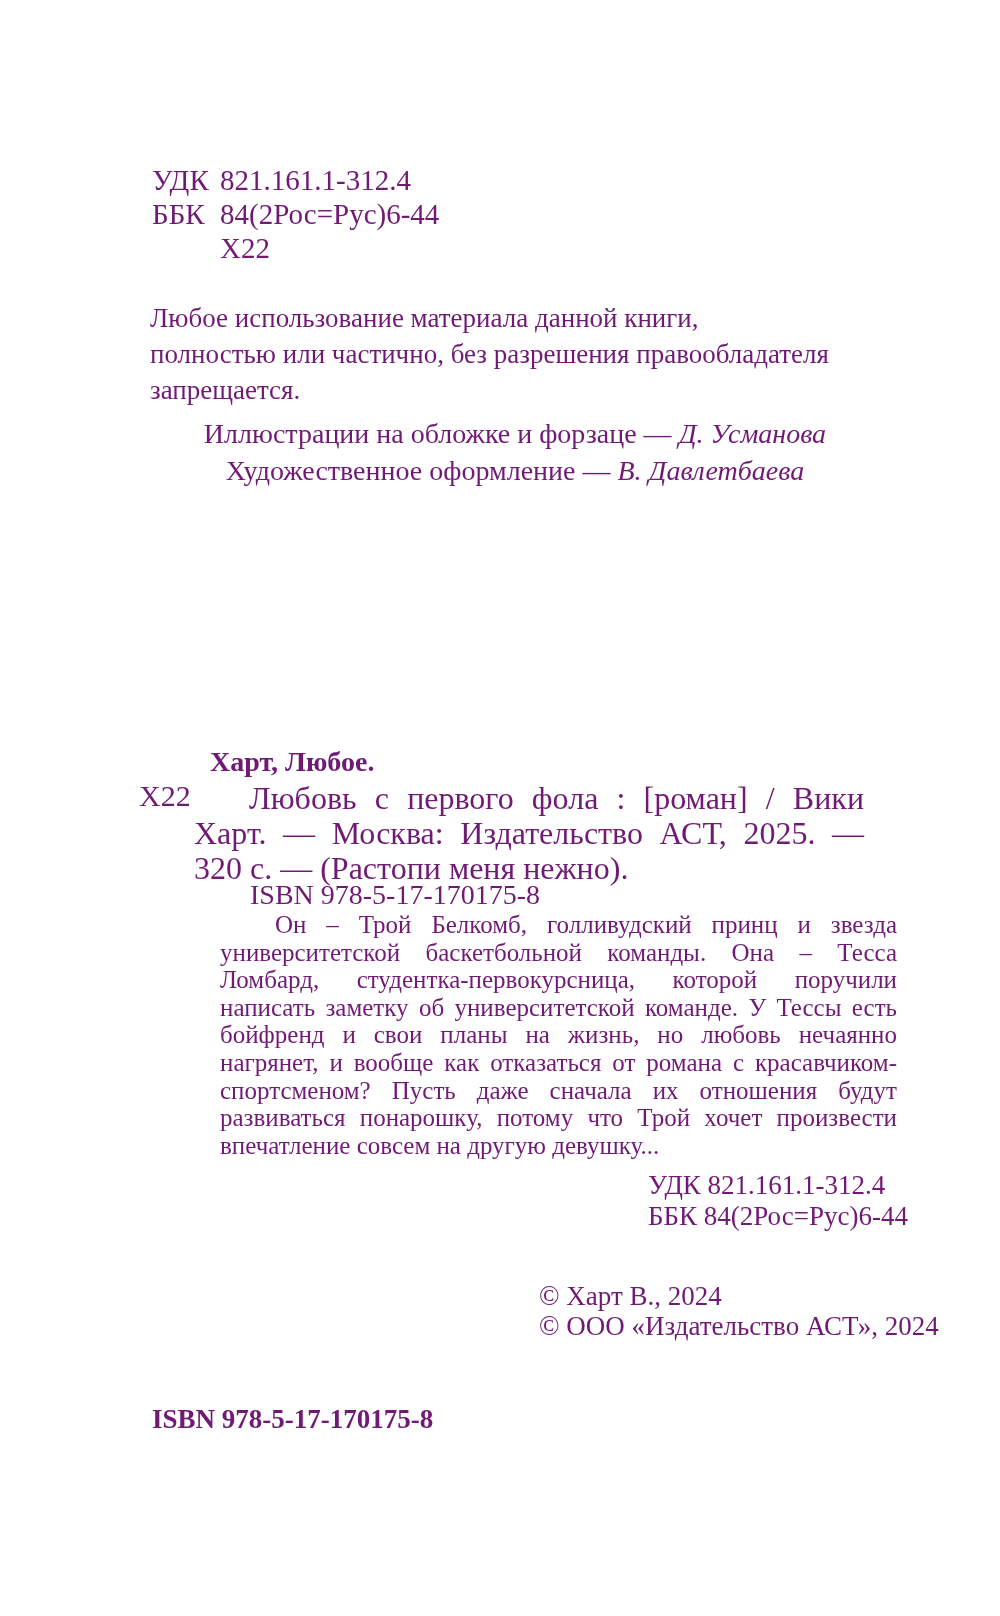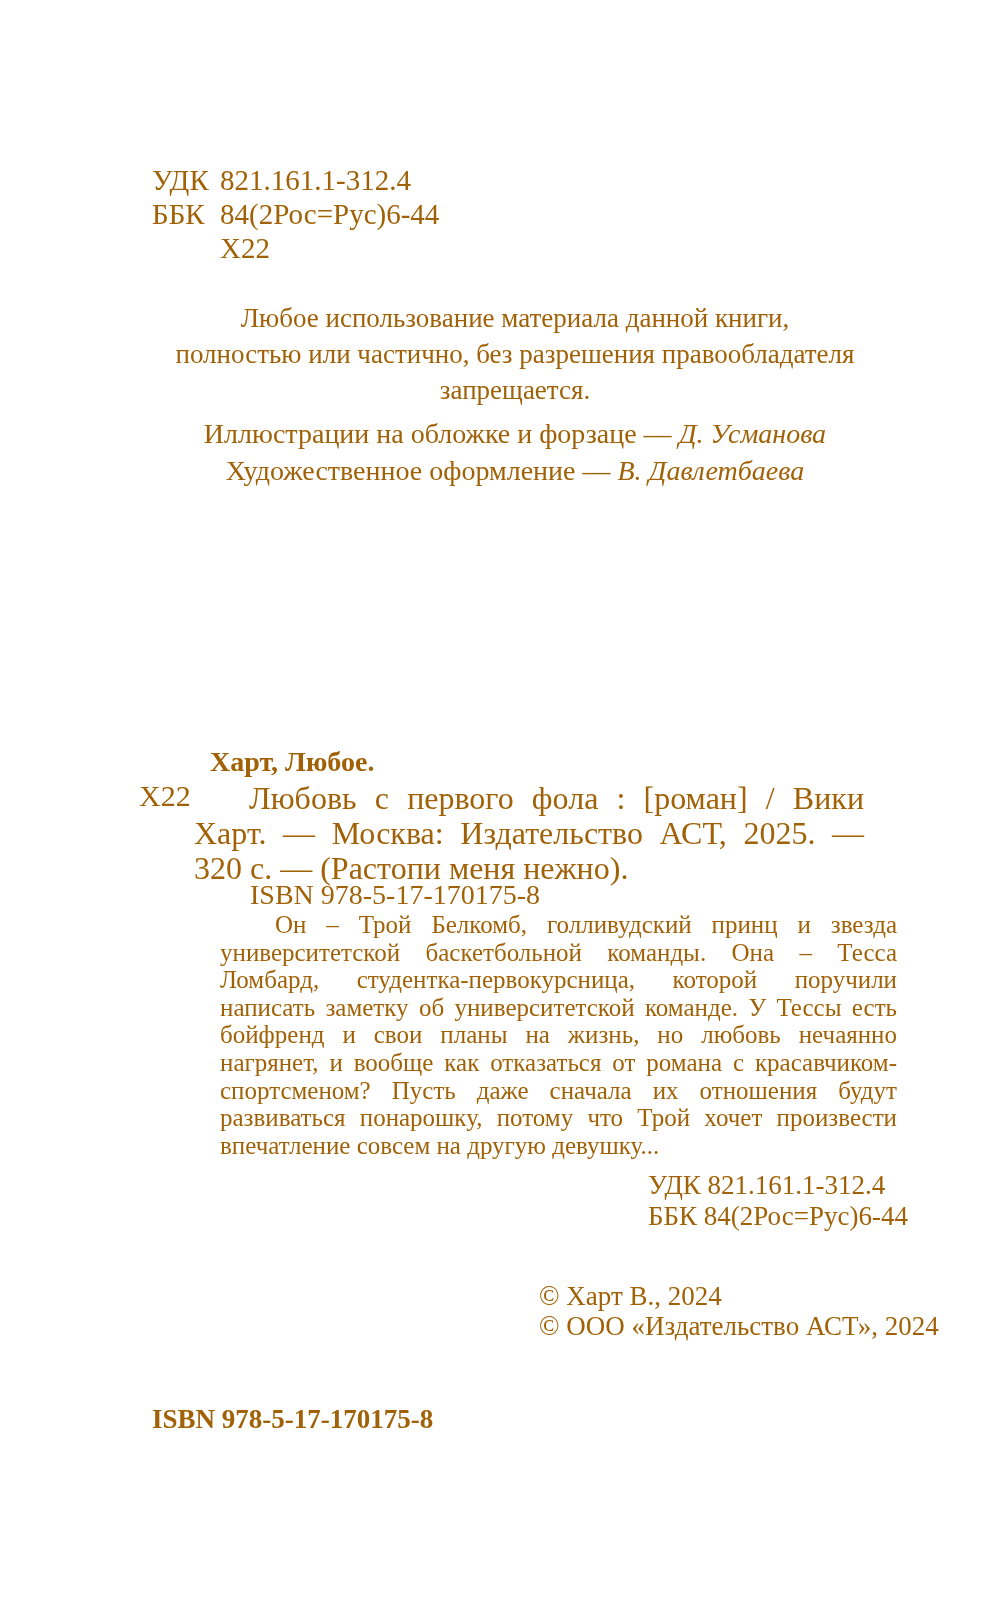--- a/index.html
+++ b/index.html
@@ -5,21 +5,21 @@
   html, body {
     margin: 0;
     padding: 0;
     background: #ffffff;
   }
   .page {
     position: relative;
     width: 1000px;
     height: 1616px;
     background: #ffffff;
-    color: #a16207;
+    color: #701a75;
     font-family: "Liberation Serif", "DejaVu Serif", serif;
     overflow: hidden;
   }
   .abs { position: absolute; }
 
   
   .top-meta {
     left: 152px;
     top: 163px;
     font-size: 29px;
@@ -28,21 +28,21 @@
   }
   .top-meta .row { display: flex; }
   .top-meta .lbl { width: 68px; }
   .top-meta .sign-indent { padding-left: 68px; }
 
   
   .legal-notice {
     left: 150px;
     top: 300px;
     width: 730px;
-    text-align: center;
+    text-align: left;
     font-size: 27px;
     line-height: 36px;
   }
 
   
   .credits {
     left: 150px;
     top: 415px;
     width: 730px;
     text-align: center;

